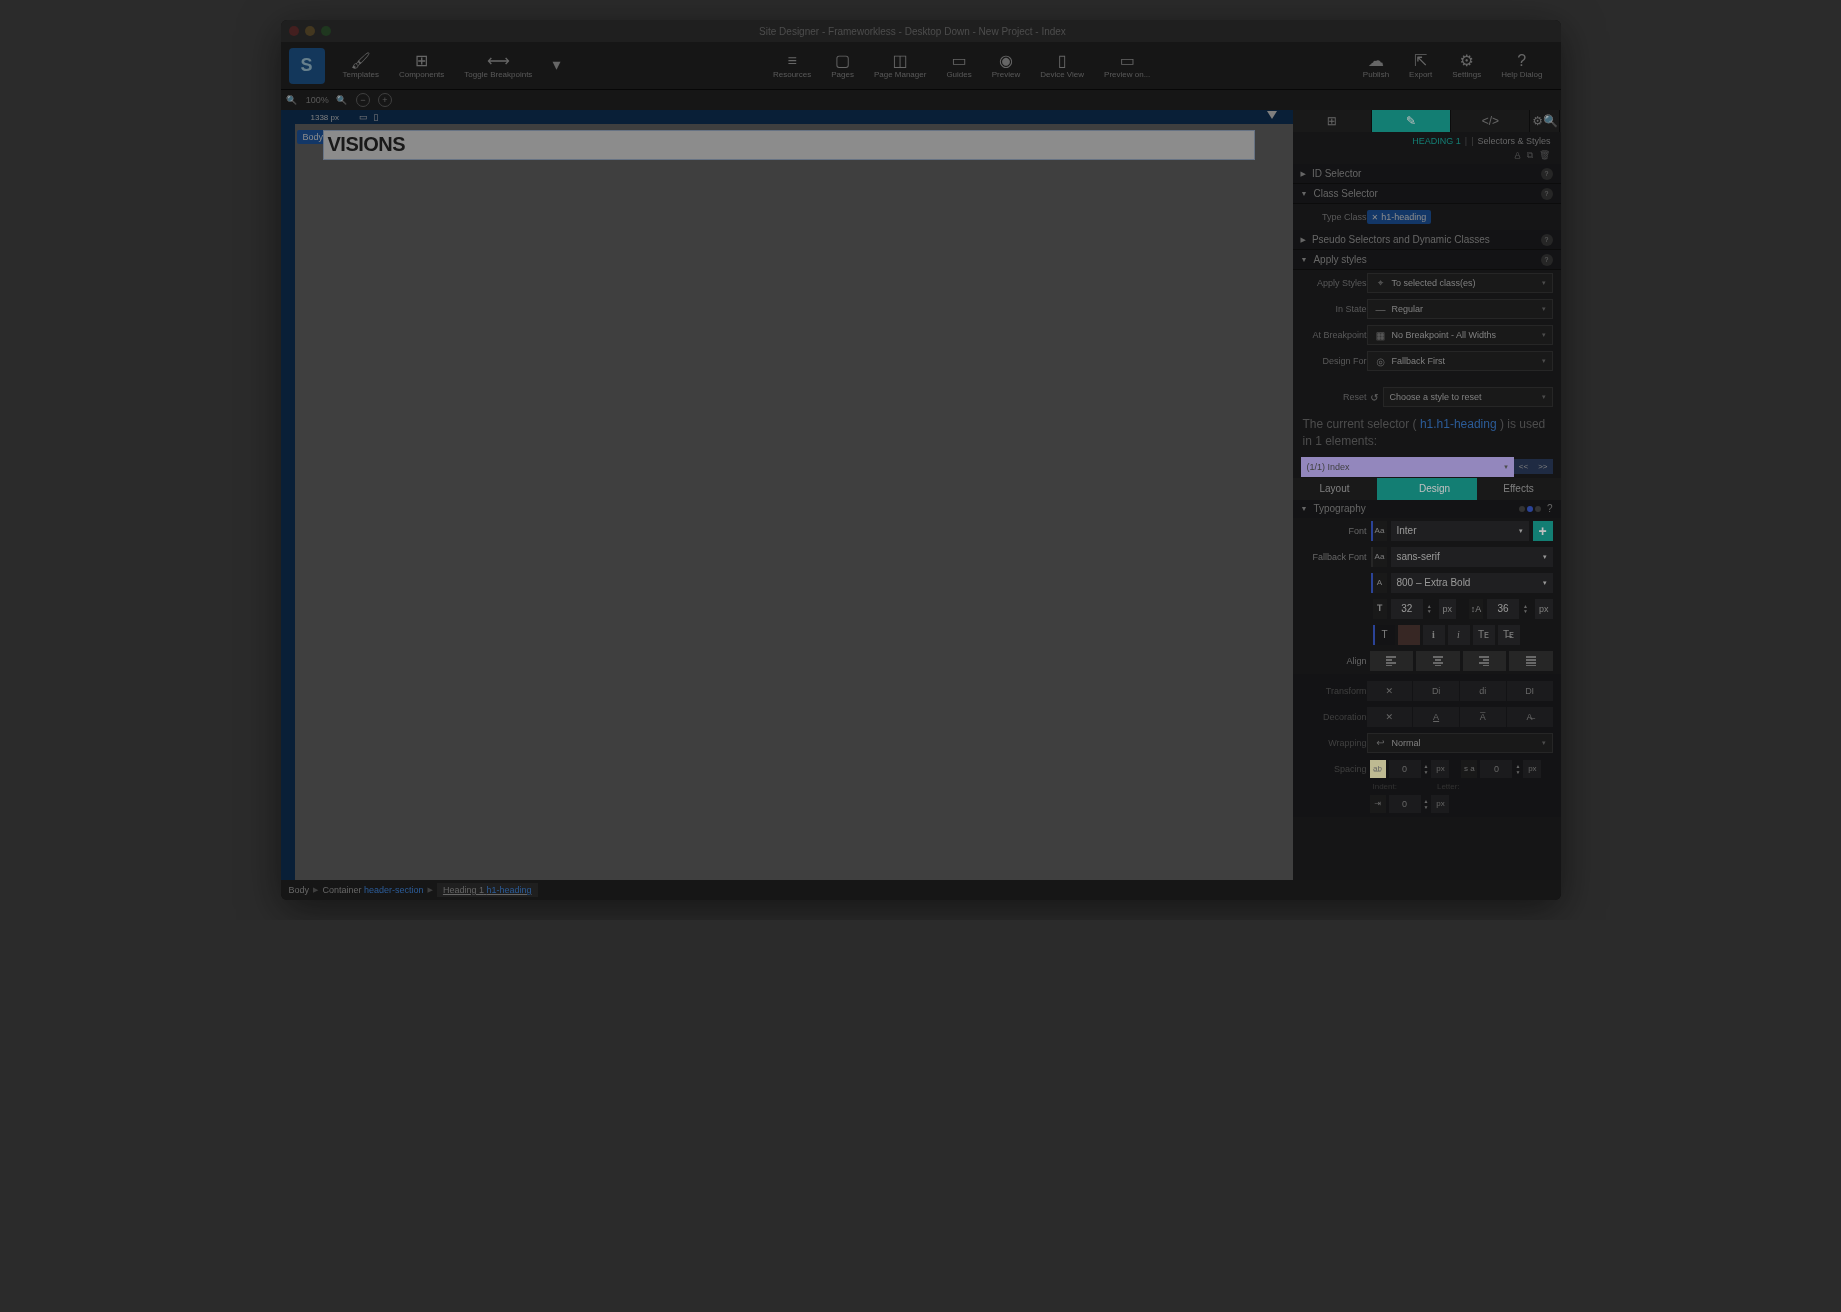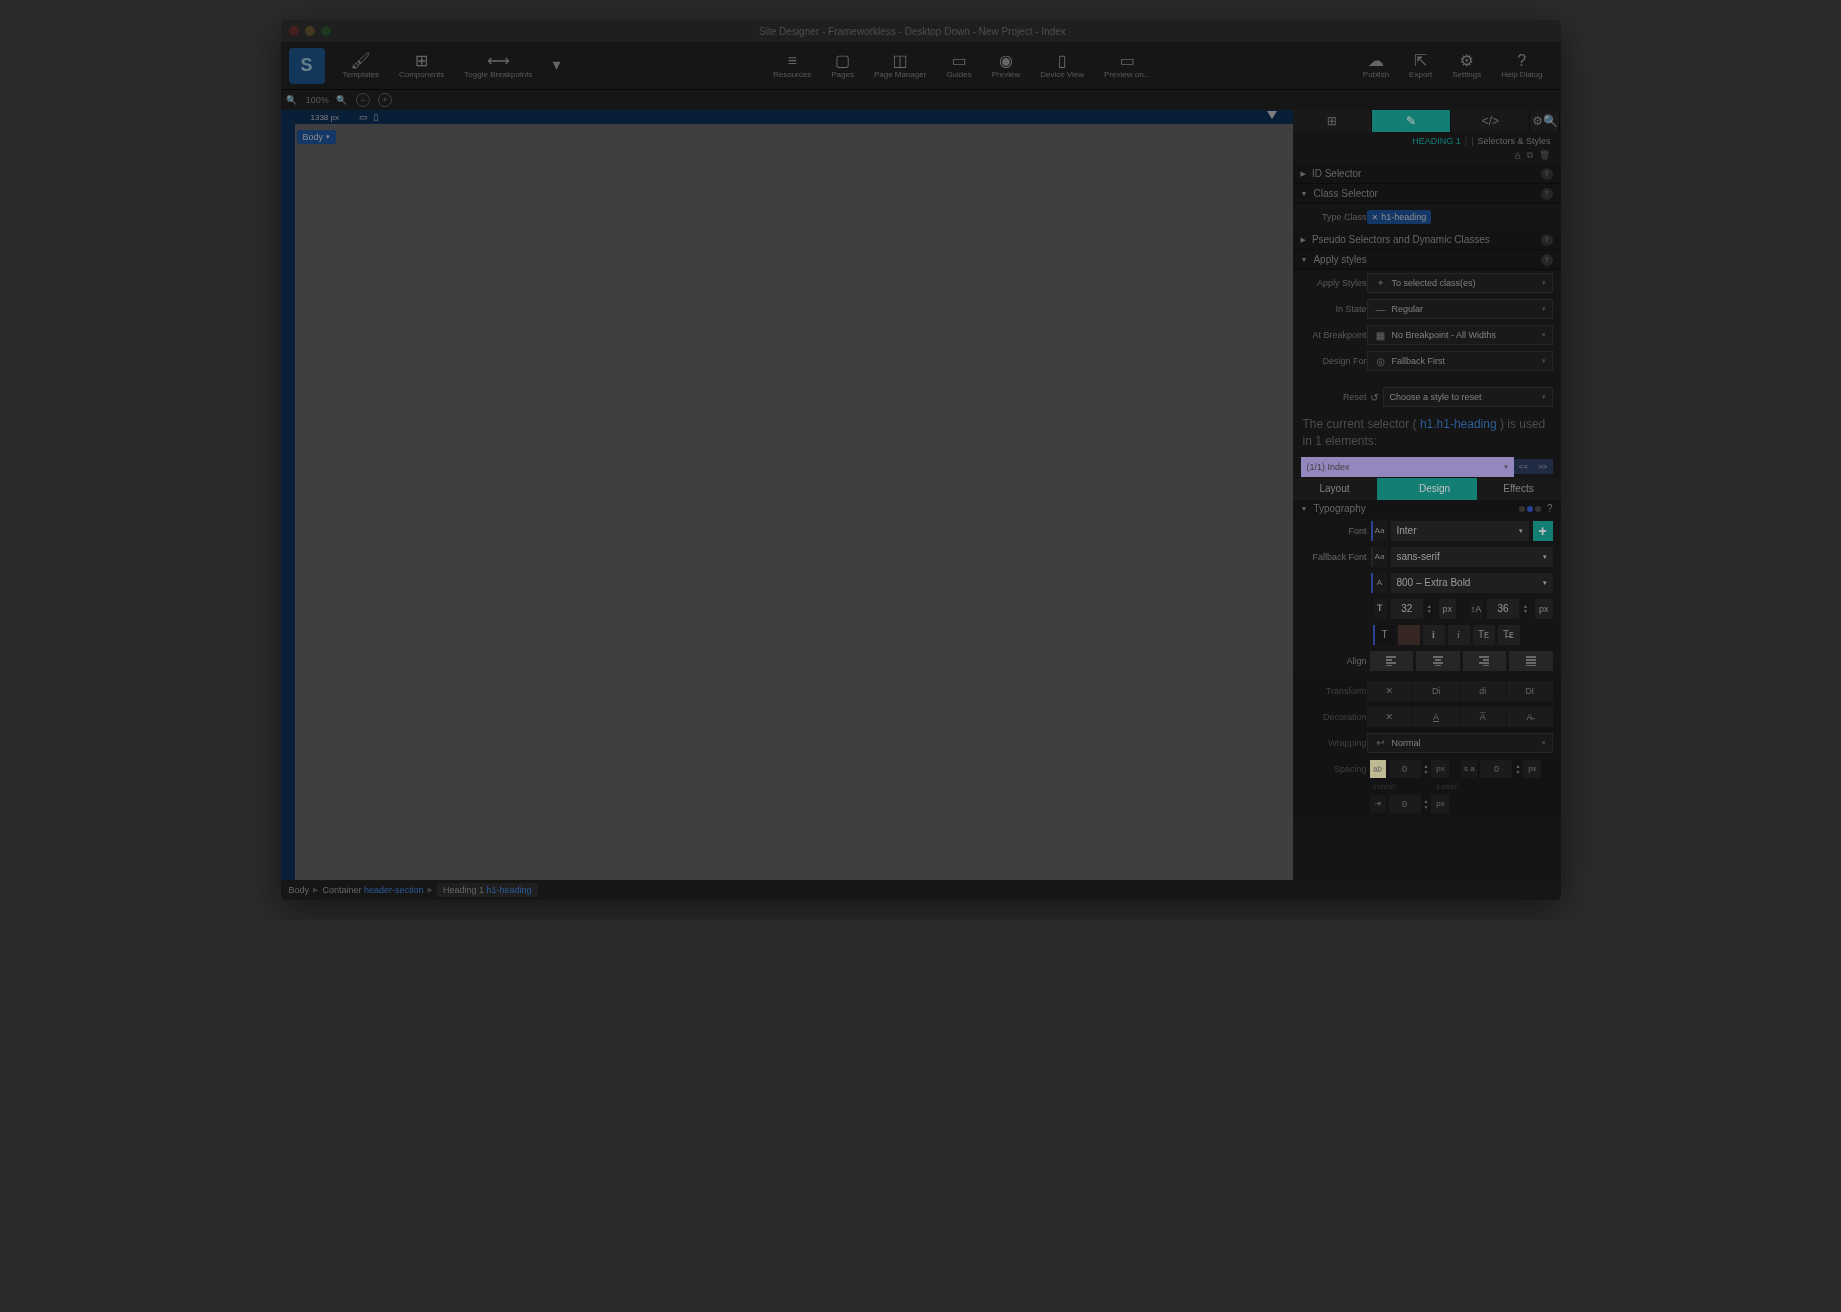--- a/index.html
+++ b/index.html
@@ -104,21 +104,21 @@
 
 .spacing-row{display:flex;align-items:center;height:26px;padding:0 8px;gap:3px;}
 .spacing-row .lbl{width:66px;text-align:right;font-size:9px;color:#555;}
 .tiny-lbls{display:flex;padding:0 8px 0 80px;gap:40px;font-size:8px;color:#444;}
 
 
 .bottombar{height:20px;background:#1e1e1e;display:flex;align-items:center;padding:0 8px;font-size:9px;color:#888;gap:4px;}
 .bottombar .bc{color:#888;}
 .bottombar .bclnk{color:#3a7aca;}
 .bottombar .ar{color:#555;font-size:7px;}
-.bottombar .bcitem.active{background:#2a2a2a;padding:2px 6px;}
+.bottombar .bcitem.active{background:#2a2a2a;padding:2px 6px;text-decoration:underline;}
 
 .overlay{position:absolute;inset:0;background:rgba(0,0,0,0.25);pointer-events:none;}
 </style>
 </head>
 <body>
 
 <div class="window">
 
   <div class="titlebar">
     <div class="traffic">
@@ -209,20 +209,23 @@
         <span style="margin-left:20px;color:#aaa;font-size:9px;">▭</span>
         <span style="margin-left:6px;color:#aaa;font-size:9px;">▯</span>
         <span class="marker"></span>
       </div>
       <div class="canvas-row">
         <div class="ruler-v"></div>
         <div class="stage">
           <div class="body-tag">
               <span>Body</span>
             </div>
+          <div class="page">
+            <div class="visions">VISIONS</div>
+          </div>
         </div>
       </div>
     </div>
 
     <div class="rpanel">
       <div class="rtabs">
         <div class="rtab">
             <span>⊞</span>
           </div>
         <div class="rtab active">

